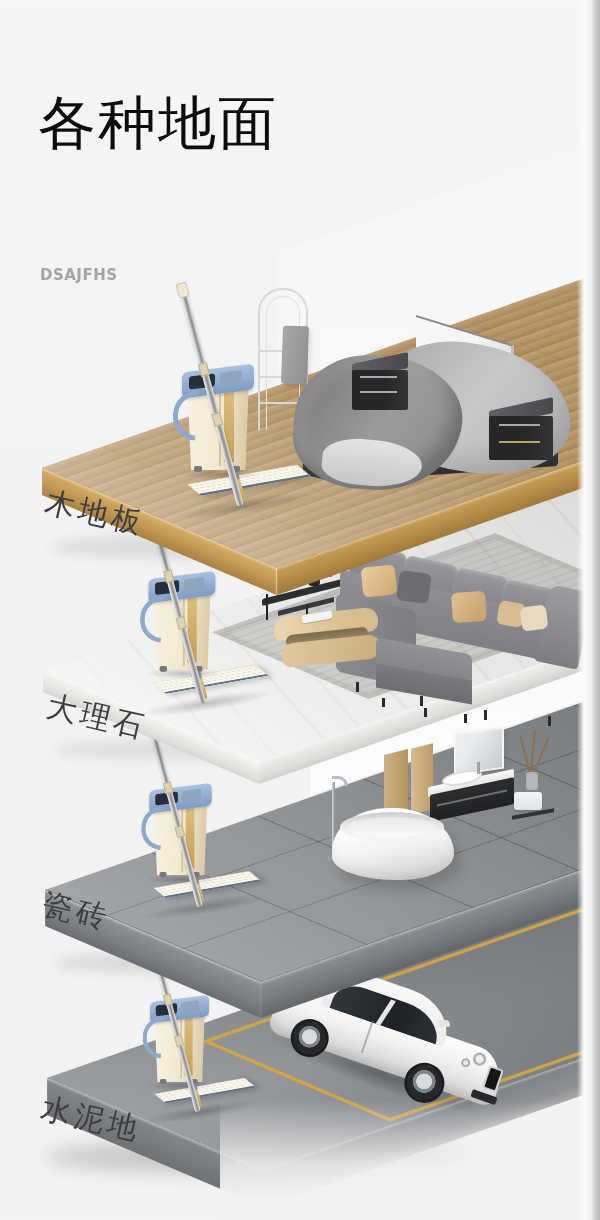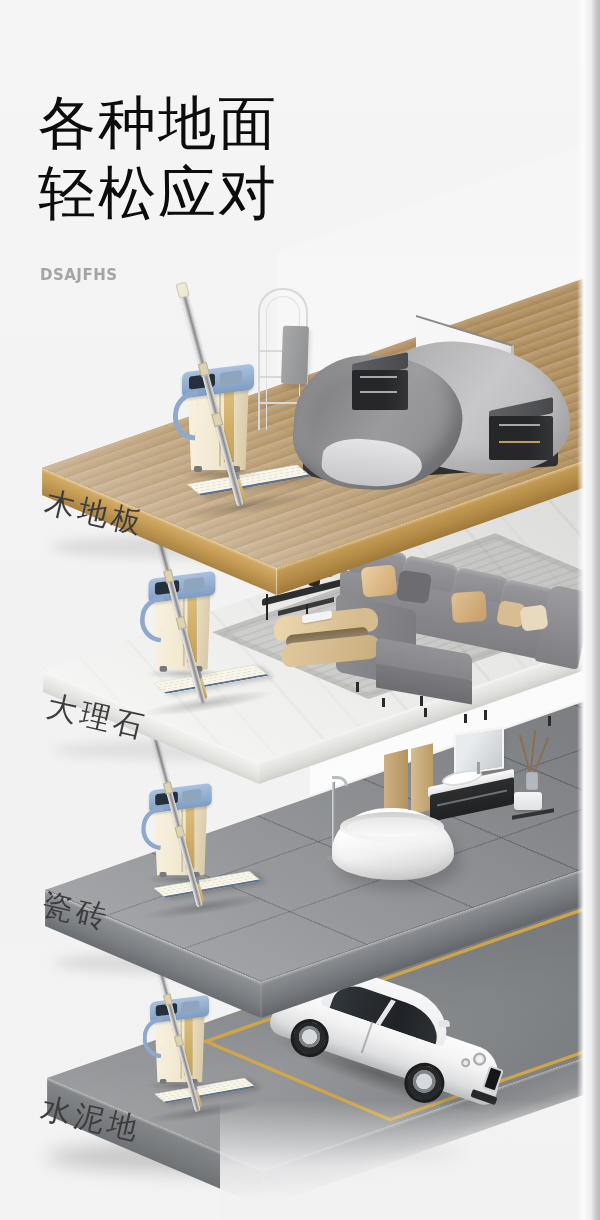--- a/index.html
+++ b/index.html
@@ -272,21 +272,20 @@
   .pole-band.b1{top:70px;} .pole-band.b2{top:122px;}
 </style>
 </head>
 <body>
 
 <div id="stage">
 
   <div class="right-wall"></div>
 
   <div class="title l1">各种地面</div>
-  <div class="title l2">轻松应对</div>
   <div class="subtitle s2">DSAJFHS</div>
 
   <div class="floor f1">
     <div class="wall wall1"></div>
     <div class="tip-shadow ts1"></div>
     <div class="slab slab1">
       <div class="slab-top wood-top"></div>
       <div class="slab-left wood-left"></div>
       <div class="slab-right wood-right"></div>
     </div>

